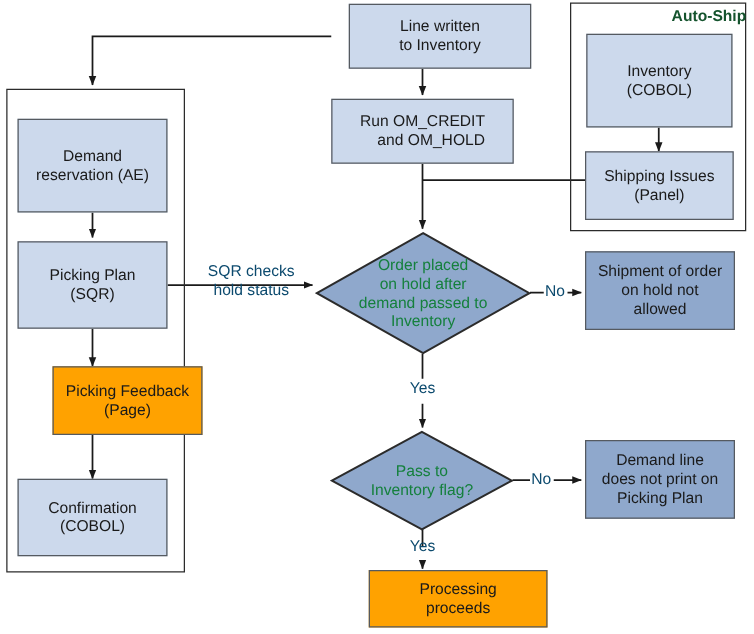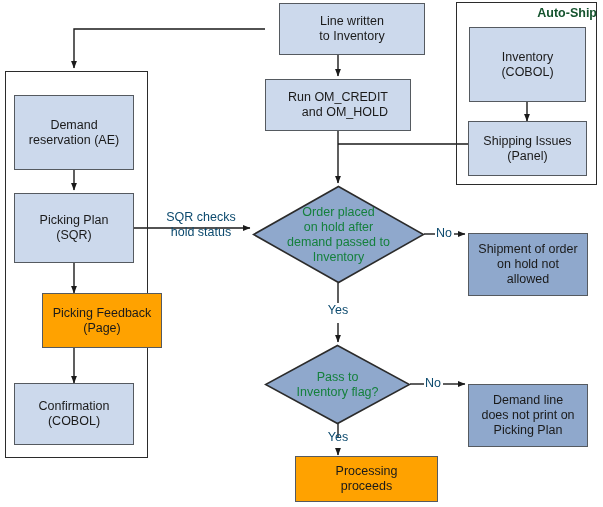--- a/index.html
+++ b/index.html
@@ -31,21 +31,21 @@
     align-items: center;
     justify-content: center;
     text-align: center;
     font-size: 12.5px;
     line-height: 15px;
     color: #1a1a1a;
     border: 1.5px solid #555a60;
     z-index: 3;
   }
   .node.blue-light { background: #ccd9ec; }
-  .node.blue-dark  { background: #8fa8cc; margin-top: 32px; }
+  .node.blue-dark  { background: #8fa8cc; }
   .node.orange     { background: #ffa200; margin-left: 28px; }
   .group {
     position: absolute;
     box-sizing: border-box;
     border: 1.5px solid #2b2b2b;
     background: transparent;
     z-index: 1;
   }
   .group-title {
     position: absolute;

